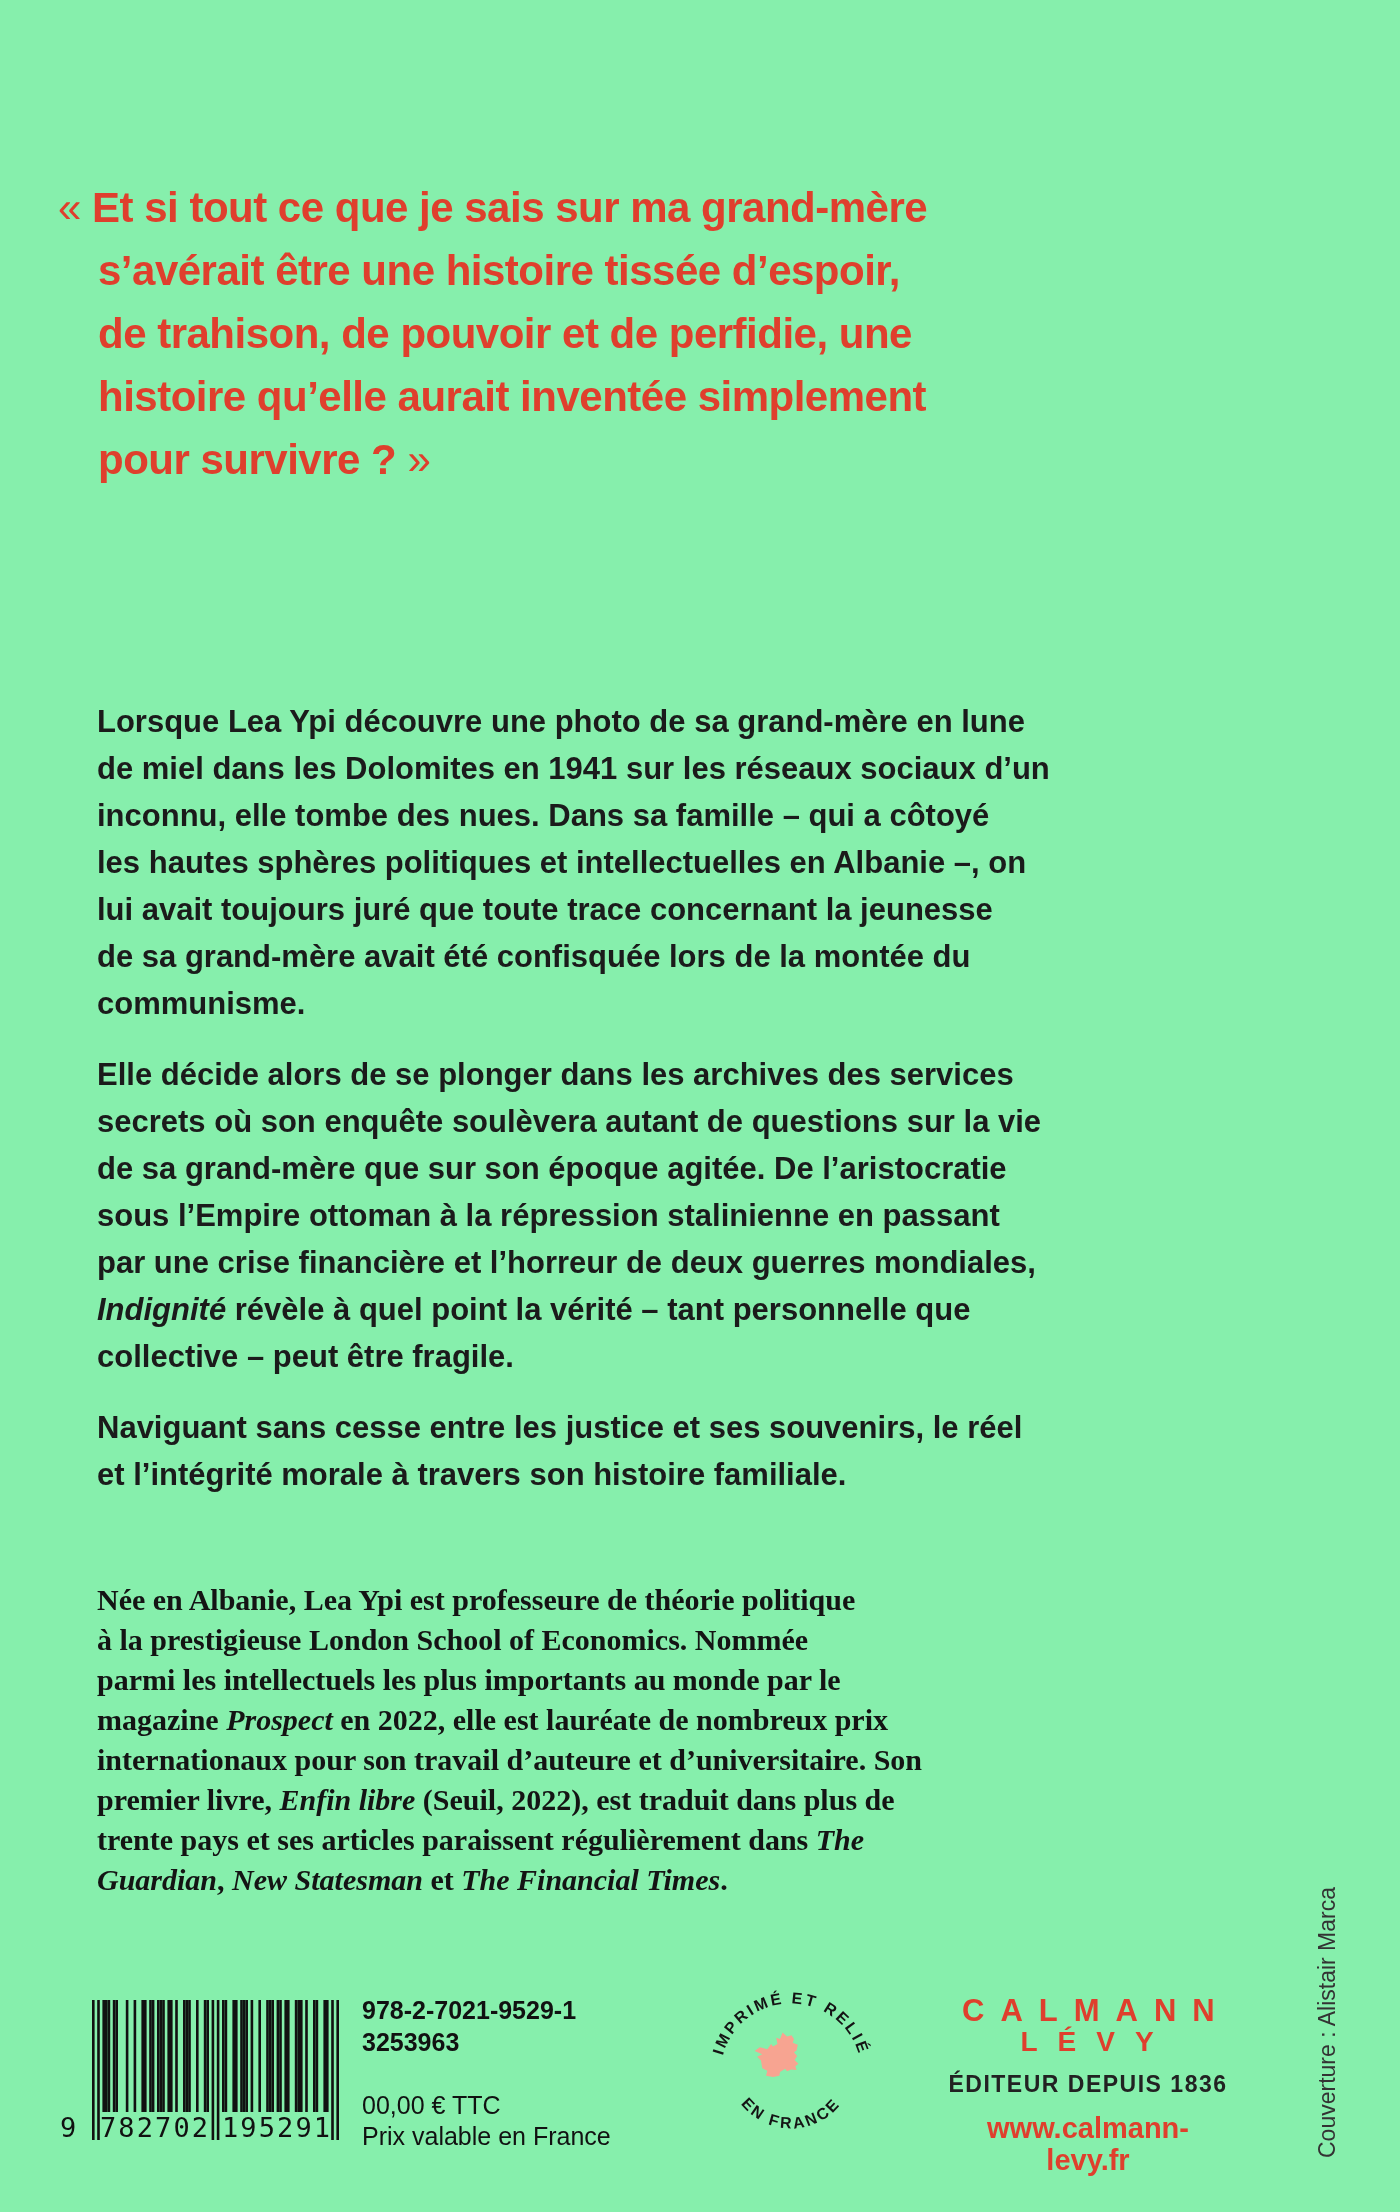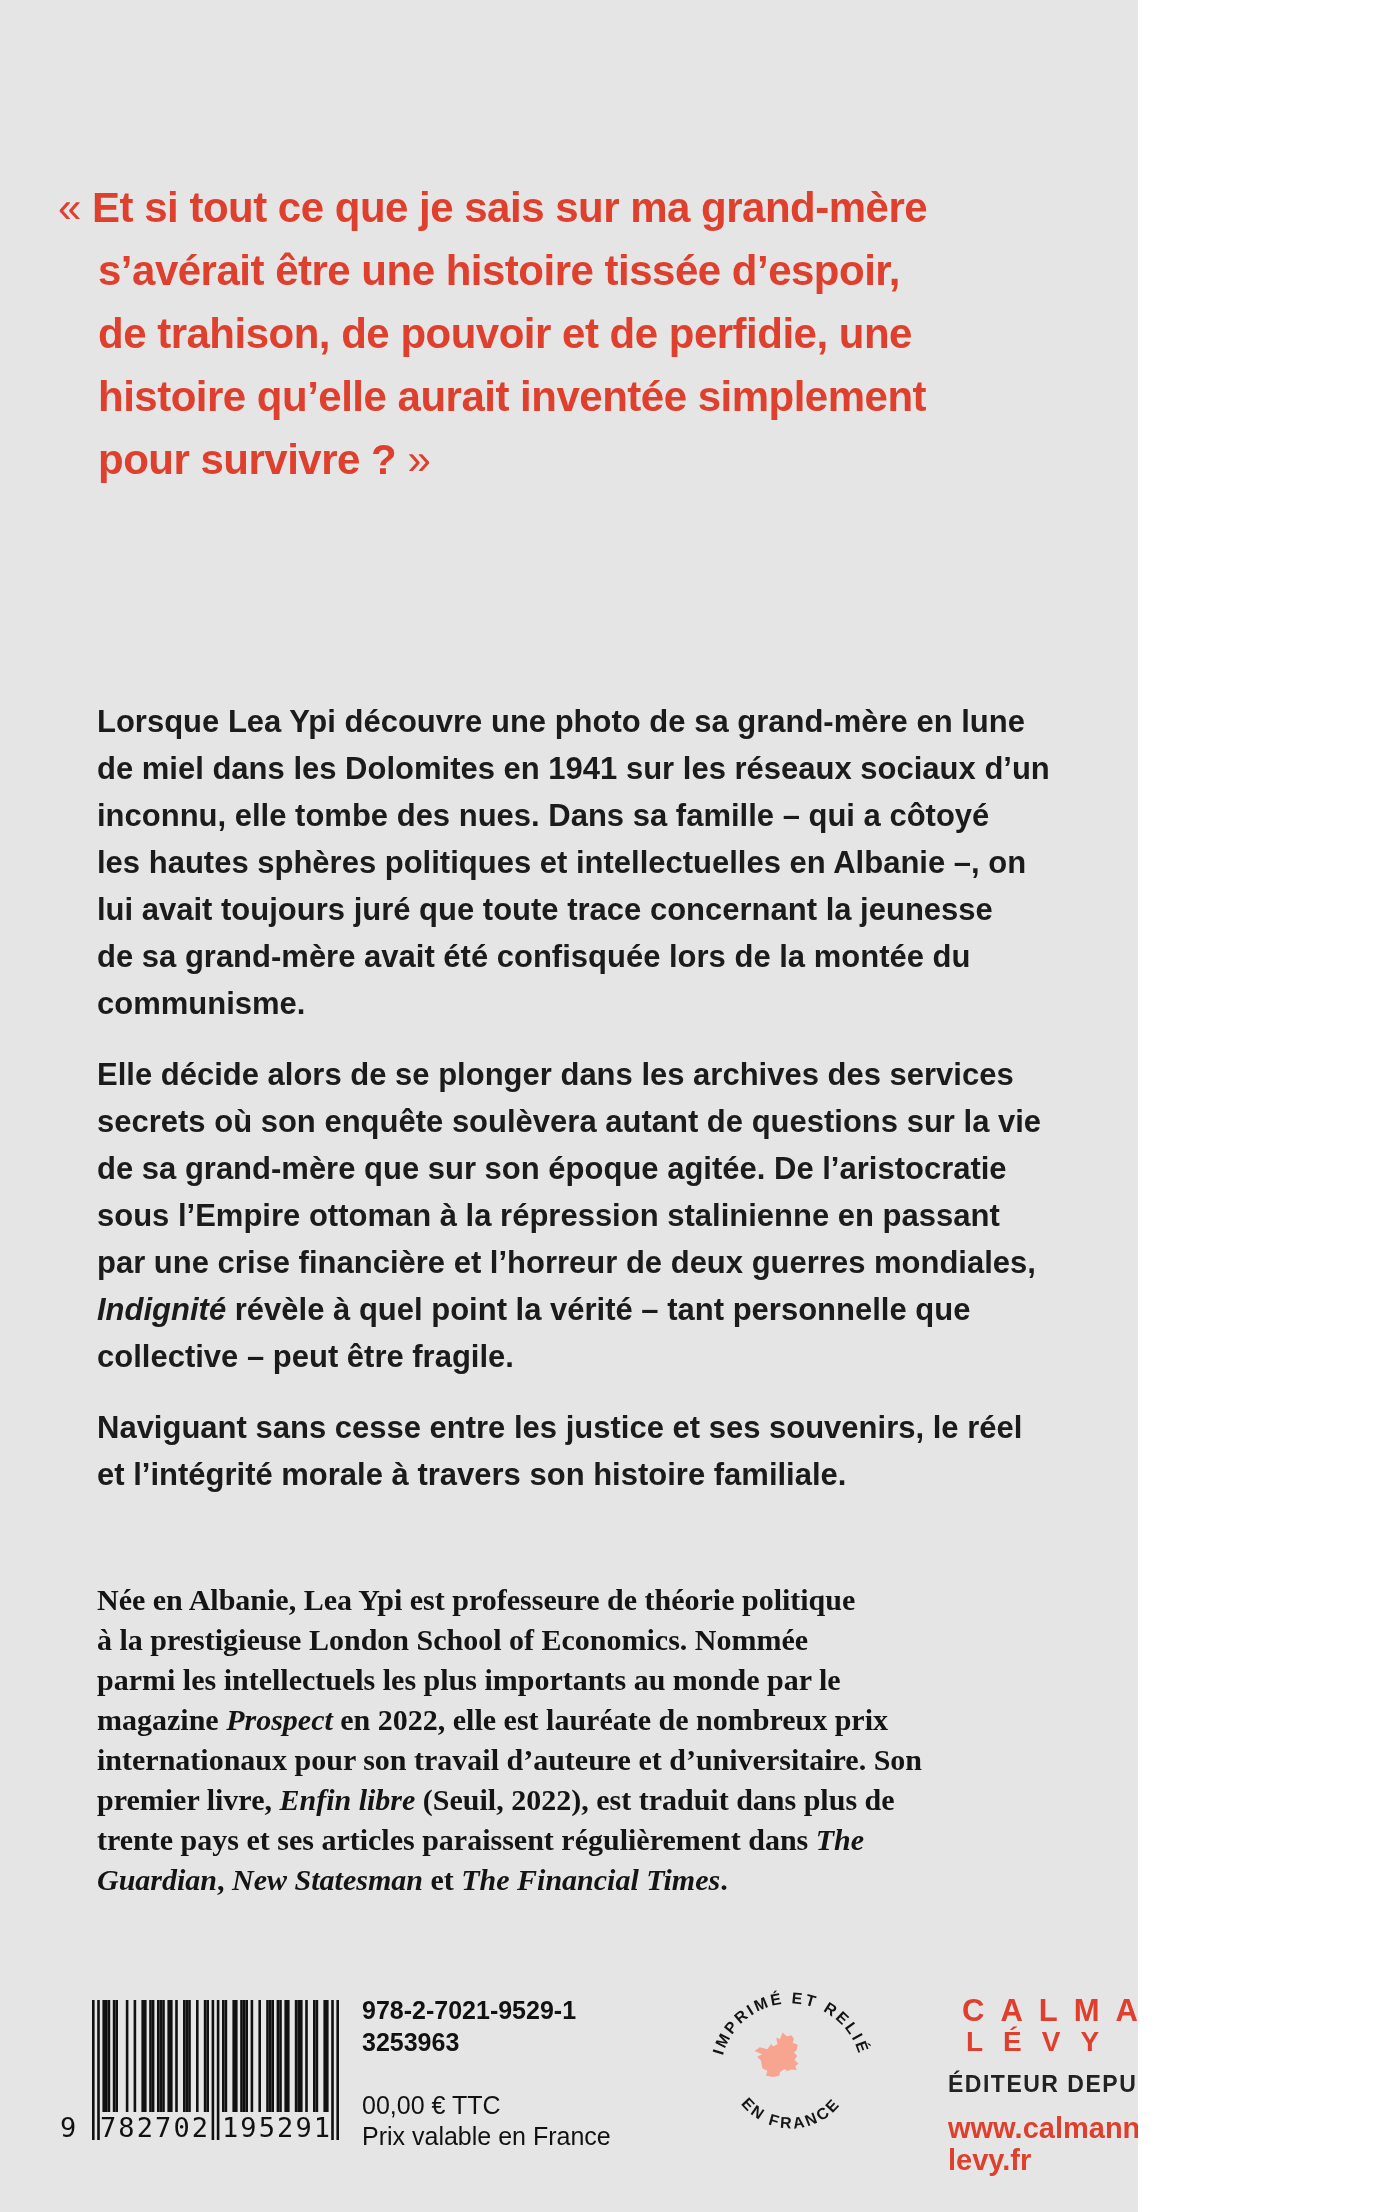--- a/index.html
+++ b/index.html
@@ -1,16 +1,16 @@
 <!DOCTYPE html>
 <html><head>
 <meta charset="utf-8">
 <style>
   html,body{margin:0;padding:0;background:#ffffff;}
-  .page{position:relative;width:1138px;height:2212px;background:#e5e5e5;overflow:hidden;
+  .page{position:relative;width:1400px;height:2212px;background:#86efac;overflow:hidden;
         font-family:"Liberation Sans",sans-serif;color:#1b1b1b;}
   .tline{white-space:nowrap;}
 
   
   .quote{position:absolute;left:58px;top:176px;font-weight:700;font-size:42px;
          line-height:63px;letter-spacing:-0.5px;color:#df3f2d;}
   .quote .tline{padding-left:40px;}
   .quote .tline:first-child{padding-left:0;}
   .quote .gmk{font-weight:400;}
 
@@ -34,21 +34,21 @@
   .bc-g2{left:164px;width:108px;display:flex;justify-content:space-between;}
 
   
   .isbn-block{position:absolute;left:362px;top:1994px;font-size:25px;line-height:32px;color:#111;font-weight:bold;}
   .price-block{position:absolute;left:362px;top:2090px;font-size:25px;line-height:31px;color:#111;}
 
   
   .stamp{position:absolute;left:706px;top:1984px;width:170px;height:170px;}
 
   
-  .publisher{position:absolute;left:948px;top:1994px;width:280px;text-align:left;}
+  .publisher{position:absolute;left:948px;top:1994px;width:280px;text-align:center;}
   .pub-line1{font-weight:700;font-size:31px;line-height:34px;letter-spacing:16px;
              padding-left:14px;color:#df3f2d;}
   .pub-line2{font-weight:700;font-size:28px;line-height:36px;letter-spacing:20px;
              padding-left:18px;margin-top:-4px;color:#df3f2d;}
   .pub-tagline{font-weight:700;font-size:23px;line-height:28px;letter-spacing:1.5px;
                color:#222;margin-top:10px;}
   .pub-site{font-weight:700;font-size:29px;line-height:32px;color:#df3f2d;margin-top:14px;}
 
   
   .credit{position:absolute;left:1314px;top:2158px;transform-origin:0 0;

